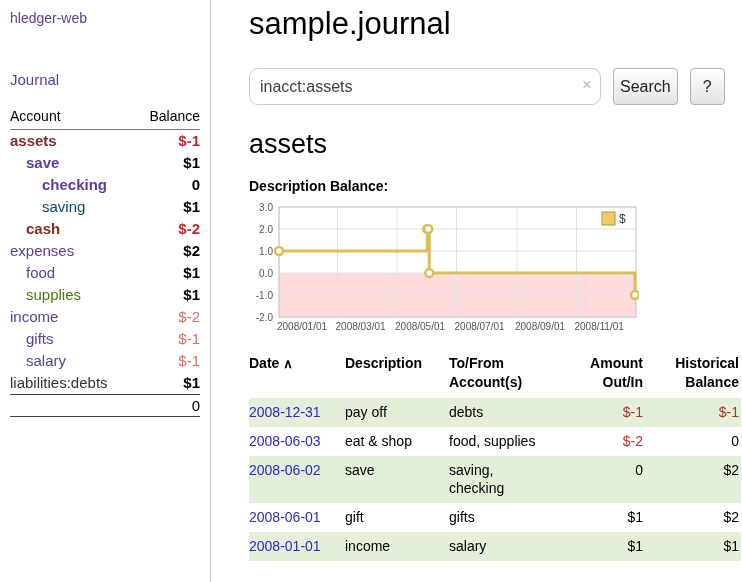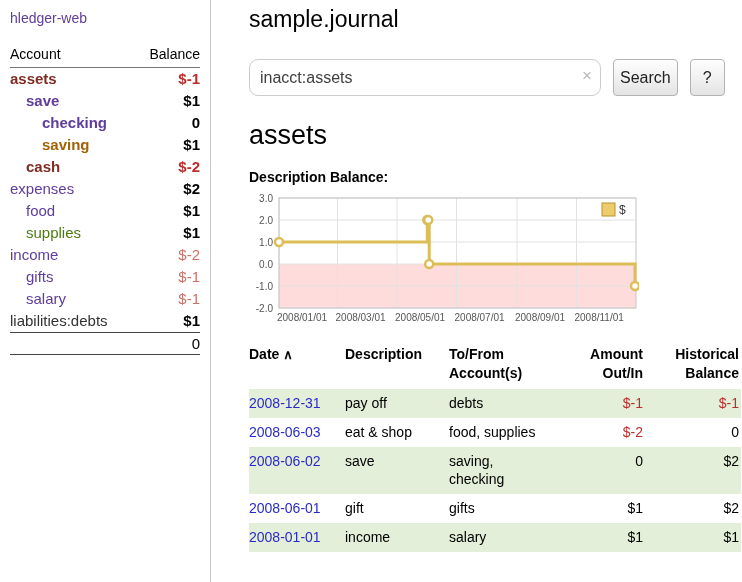--- a/index.html
+++ b/index.html
@@ -9,21 +9,21 @@
   .sidebar{position:absolute;left:0;top:0;width:211px;height:582px;border-right:1px solid #c9c9c9;padding:10px 10px 0 10px;}
   .app-title{display:block;font-size:14px;color:var(--purple);}
   .journal-link{display:block;margin-top:45px;font-size:15px;color:var(--purple);}
   .accounts{width:100%;border-collapse:collapse;margin-top:17px;}
   .accounts th{font-weight:400;font-size:14px;text-align:left;padding:3px 0 5px;border-bottom:1px solid #777;}
   .accounts th.bal{text-align:right;}
   .accounts td{font-size:15px;padding:2px 0 3px;}
   .accounts td.bal{text-align:right;}
   .accounts tfoot td{border-top:1px solid #444;border-bottom:1px solid #444;padding:2px 0;}
   .main{position:absolute;left:249px;top:0;width:493px;padding:6px 0 0 0;}
-  .page-title{font-size:23px;font-weight:400;margin:0 0 26px;}
+  .page-title{font-size:31px;font-weight:400;margin:0 0 26px;}
   .searchrow{display:flex;align-items:center;gap:12px;margin:0 0 24px;}
   .input-wrap{position:relative;width:352px;height:37px;}
   .search-input{width:100%;height:37px;border:1px solid #ccc;border-radius:9px;padding:0 28px 0 10px;font-size:16px;font-family:"Liberation Sans",sans-serif;color:#404040;outline:none;}
   .clear-icon{position:absolute;right:9px;top:8px;font-size:17px;color:#b9b9b9;line-height:1;cursor:pointer;}
   .btn{height:37px;border:1px solid #b3b3b3;border-radius:4px;background:linear-gradient(#fefefe,#e4e4e4);font-size:16px;font-family:"Liberation Sans",sans-serif;padding:0 6px;color:#222;cursor:pointer;}
   .help-btn{padding:0 12px;}
   .account-heading{font-size:27px;font-weight:400;margin:0 0 18px;}
   .chart-label{font-size:14px;font-weight:700;margin:0 0 6px;}
   .chart-svg{display:block;}
   .register{width:492px;border-collapse:collapse;table-layout:fixed;margin-top:14px;font-size:14px;}
@@ -34,20 +34,21 @@
   .register td.acct{white-space:pre-line;}
   .date-link{color:var(--date_blue);font-size:14px;}
   .neg{color:var(--red);}
   .sort-icon{font-weight:700;font-size:13px;}
 </style>
 </head>
 <body>
 
 <div class="sidebar">
   <a class="app-title">hledger-web</a>
+  <a class="journal-link">Journal</a>
   <table class="accounts">
     <thead>
       <tr>
         <th>Account</th>
         <th class="bal">Balance</th>
       </tr>
     </thead>
     <tbody>
         <tr>
           <td style="padding-left: 0px;"><a style="color: rgb(126, 45, 37); font-weight: 700;">assets</a></td>
@@ -55,21 +56,21 @@
         </tr>
         <tr>
           <td style="padding-left: 16px;"><a style="color: rgb(95, 61, 156); font-weight: 700;">save</a></td>
           <td class="bal" style="color: rgb(0, 0, 0); font-weight: 700;">$1</td>
         </tr>
         <tr>
           <td style="padding-left: 32px;"><a style="color: rgb(95, 61, 156); font-weight: 700;">checking</a></td>
           <td class="bal" style="color: rgb(0, 0, 0); font-weight: 700;">0</td>
         </tr>
         <tr>
-          <td style="padding-left: 32px;"><a style="color: #a16207; font-weight: 700;">saving</a></td>
+          <td style="padding-left: 32px;"><a style="color: #0c4a6e; font-weight: 400;">saving</a></td>
           <td class="bal" style="color: rgb(0, 0, 0); font-weight: 700;">$1</td>
         </tr>
         <tr>
           <td style="padding-left: 16px;"><a style="color: rgb(126, 45, 37); font-weight: 700;">cash</a></td>
           <td class="bal" style="color: rgb(192, 44, 44); font-weight: 700;">$-2</td>
         </tr>
         <tr>
           <td style="padding-left: 0px;"><a style="color: rgb(95, 61, 156); font-weight: 400;">expenses</a></td>
           <td class="bal" style="color: rgb(0, 0, 0); font-weight: 700;">$2</td>
         </tr>

